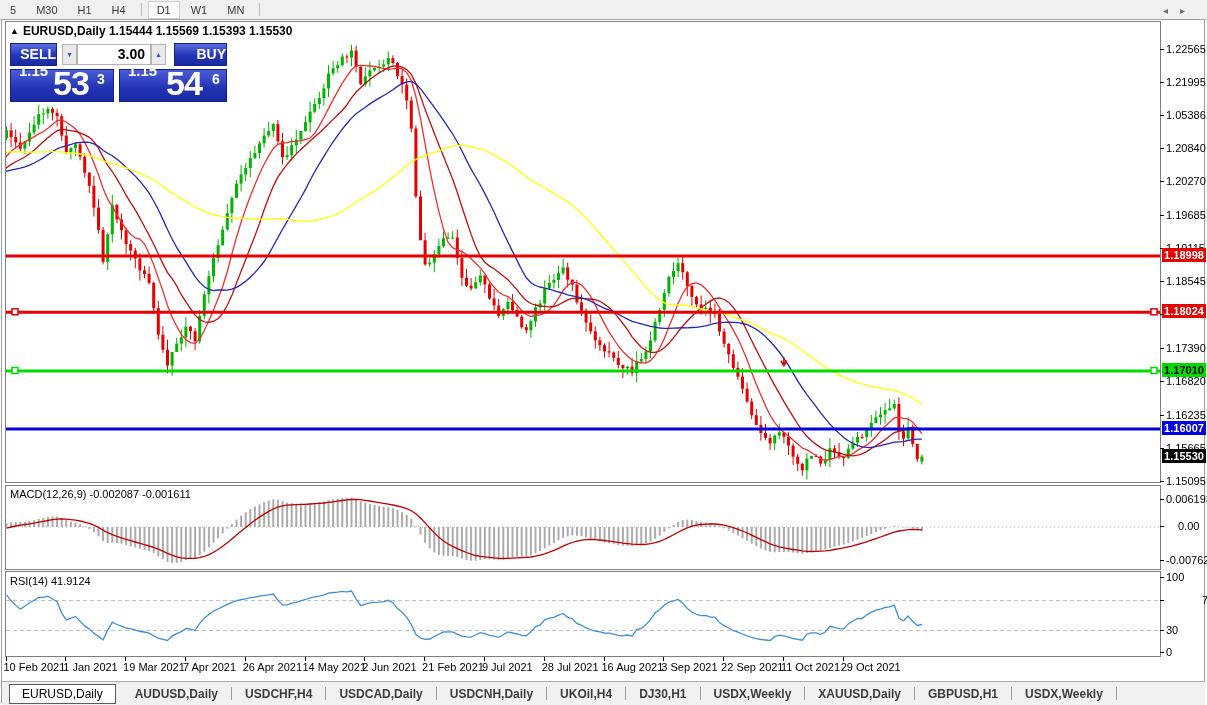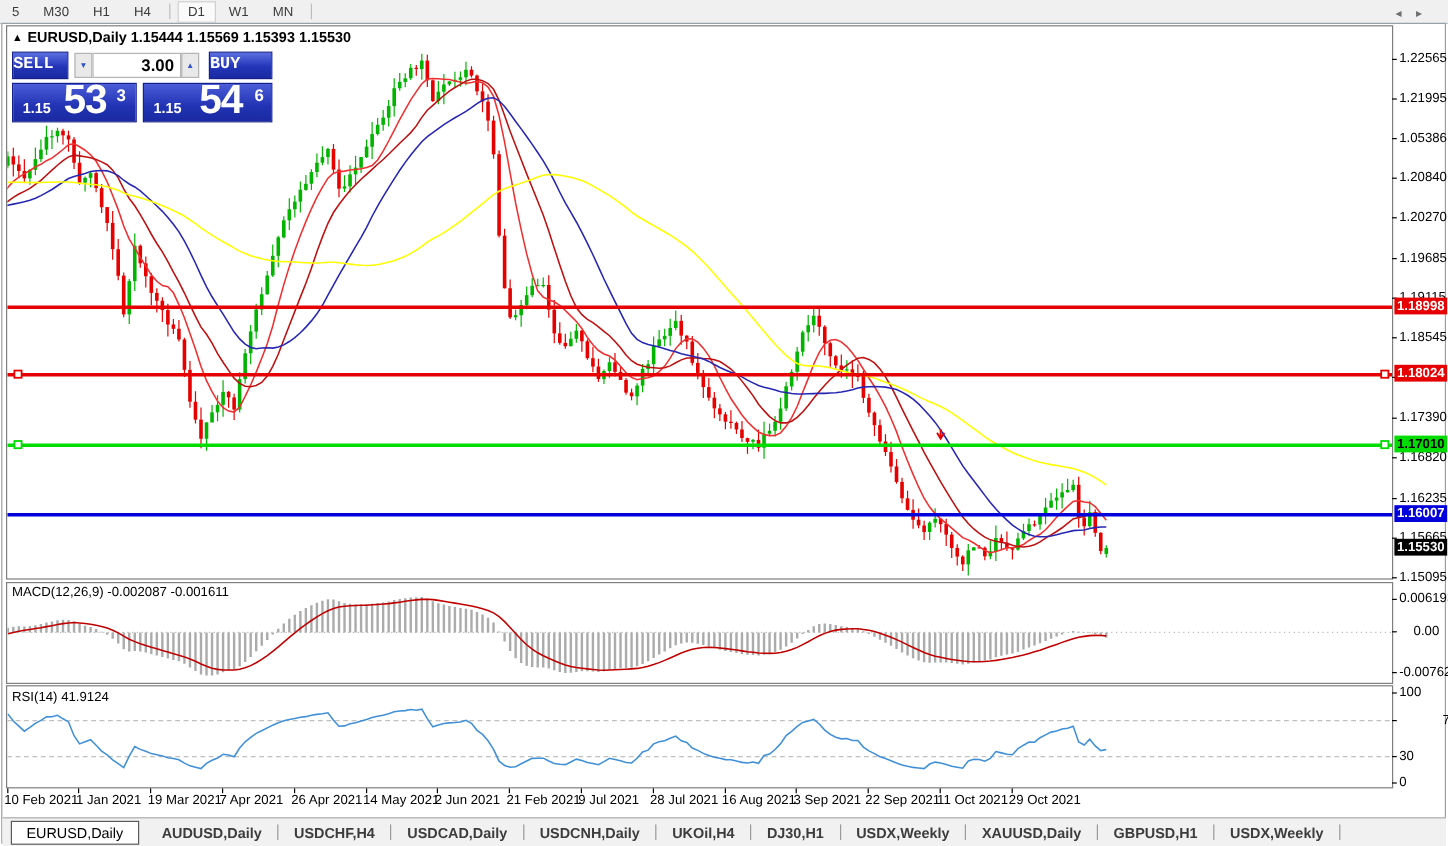--- a/index.html
+++ b/index.html
@@ -23,36 +23,36 @@
   .indlabel{position:absolute;font-size:11px;color:#000;z-index:6;}
   
   .ylabel{position:absolute;left:1166px;font-size:11px;color:#000;height:13px;line-height:13px;white-space:nowrap;}
   .ytick{position:absolute;left:1160px;width:4px;height:1px;background:#000;}
   .plabel{position:absolute;left:1162px;width:44px;height:14px;font-size:11px;font-weight:bold;
     text-align:center;line-height:14px;z-index:5;}
   .xlabel{position:absolute;top:661px;font-size:11px;color:#000;white-space:nowrap;}
   .xtick{position:absolute;top:657px;width:1px;height:4px;background:#000;}
   
   .tpanel{position:absolute;left:10px;top:42px;width:217px;z-index:10;font-family:"Liberation Sans",sans-serif;}
-  .tp-btn{position:absolute;color:#FFF;text-align:left;font-size:14px;font-weight:bold;
+  .tp-btn{position:absolute;color:#FFF;text-align:right;font-size:14px;font-weight:bold;
     background:linear-gradient(#5A6EE0,#2335B8 55%,#1A2AA2);border:1px solid #16208C;box-sizing:border-box;
-    line-height:21px;cursor:pointer;font-family:Liberation Mono, monospace;}
+    line-height:21px;cursor:pointer;}
   #btn-sell{left:0;top:1px;width:47px;height:23px;}
   #btn-buy{left:164px;top:1px;width:53px;height:23px;}
   .spin-btn{position:absolute;top:2px;width:15px;height:21px;background:#E9E9E9;border:1px solid #B4B4B4;
     box-sizing:border-box;color:#3355CC;font-size:8px;text-align:center;line-height:19px;cursor:pointer;}
   #spin-dn{left:52px;}
   #spin-up{left:141px;}
   .vol-box{position:absolute;left:67px;top:2px;width:74px;height:21px;background:#FFF;border:1px solid #B4B4B4;
     box-sizing:border-box;font-size:14px;font-weight:bold;color:#000;text-align:right;line-height:19px;padding-right:5px;}
   .price-box{position:absolute;top:27px;height:33px;background:linear-gradient(#4A5CD6,#2133B4 60%,#1A2AA2);
     color:#FFF;border:1px solid #16208C;box-sizing:border-box;cursor:pointer;}
   #price-sell{left:0;width:104px;}
   #price-buy{left:109px;width:108px;}
-  .price-box .small{position:absolute;left:8px;bottom:4px;font-size:12px;font-weight:bold;}
+  .price-box .small{position:absolute;left:8px;bottom:22px;font-size:15px;font-weight:bold;}
   .price-box .big{position:absolute;left:42px;top:-6px;font-size:34px;font-weight:bold;letter-spacing:-1px;}
   #price-buy .big{left:46px;text-align:right;}
   .price-box .sup{position:absolute;top:1px;font-size:14px;font-weight:bold;}
   #price-sell .sup{left:86px;}
   #price-buy .sup{left:92px;}
   
   .tabbar{position:absolute;left:2px;top:681px;width:1203px;height:23px;background:#F1F1F1;
     border-top:1px solid #ADADAD;display:flex;align-items:center;font-size:12px;color:#3C3C3C;z-index:8;}
   .tab-active{background:#FFF;border:1px solid #5A5A5A;padding:1px 12px;margin:0 6px 0 7px;color:#000;height:16px;line-height:16px;}
   .tab{padding:0 13px;cursor:pointer;white-space:nowrap;font-weight:bold;}

